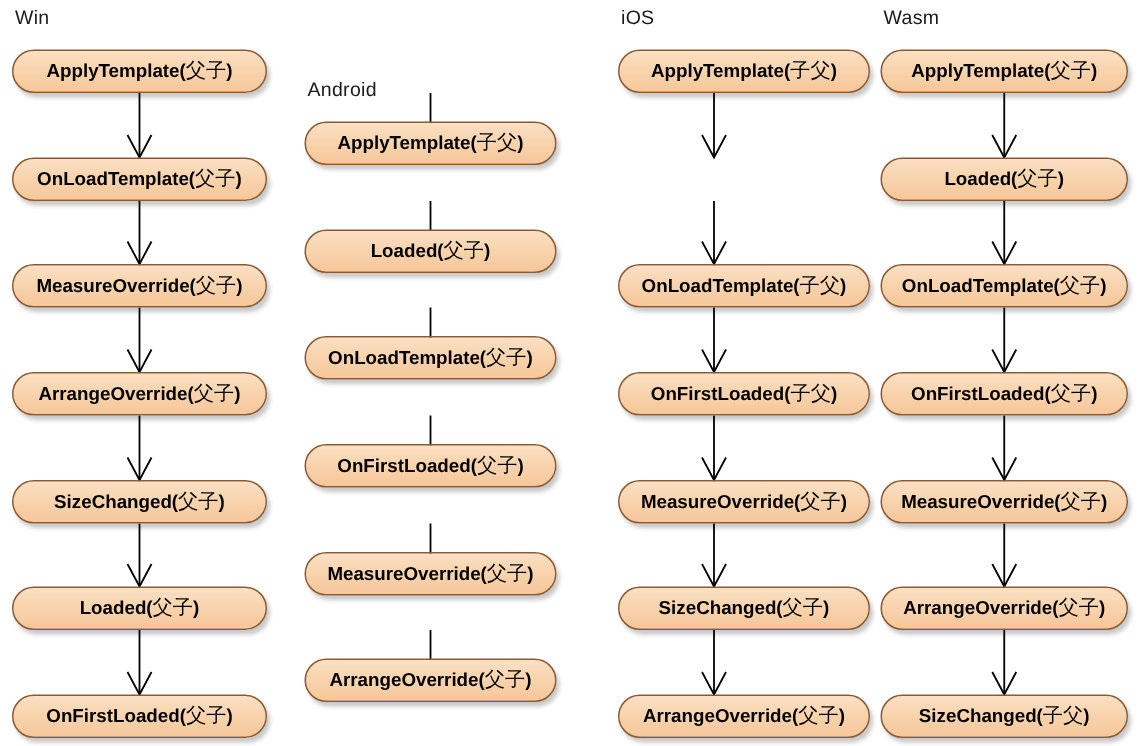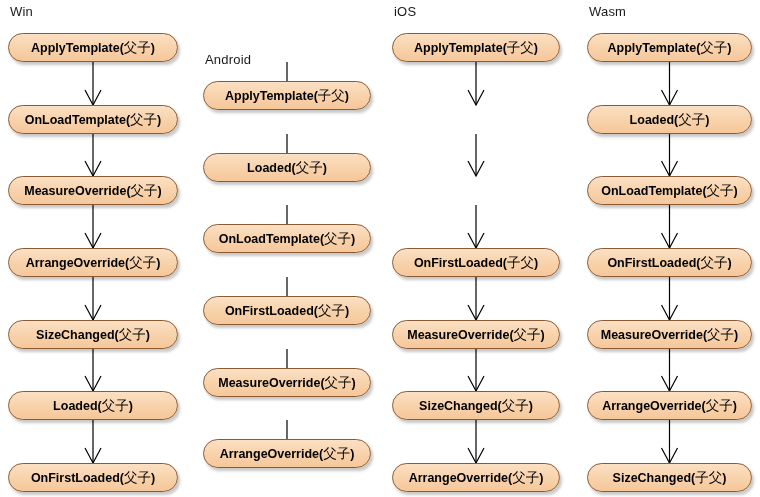--- a/index.html
+++ b/index.html
@@ -215,24 +215,27 @@
       <div class="node" style="top: 320px; width: 168px;">
         <span class="lbl">MeasureOverride(<span class="cjk">父子</span>)</span>
       </div>
       <div class="node" style="top: 391px; width: 168px;">
         <span class="lbl">ArrangeOverride(<span class="cjk">父子</span>)</span>
       </div>
       <div class="node" style="top: 463px; width: 168px;">
         <span class="lbl">SizeChanged(<span class="cjk">子父</span>)</span>
       </div>
     </div>
-    <div class="column" style="left: 392px; width: 168px;">
+    <div class="column" style="left: 412px; width: 168px;">
       <div class="col-header">iOS</div>
       <div class="node" style="top: 33px; width: 168px;">
         <span class="lbl">ApplyTemplate(<span class="cjk">子父</span>)</span>
+      </div>
+      <div class="node" style="top: 176px; width: 168px;">
+        <span class="lbl">OnLoadTemplate(<span class="cjk">子父</span>)</span>
       </div>
       <div class="node" style="top: 248px; width: 168px;">
         <span class="lbl">OnFirstLoaded(<span class="cjk">子父</span>)</span>
       </div>
       <div class="node" style="top: 320px; width: 168px;">
         <span class="lbl">MeasureOverride(<span class="cjk">父子</span>)</span>
       </div>
       <div class="node" style="top: 391px; width: 168px;">
         <span class="lbl">SizeChanged(<span class="cjk">父子</span>)</span>
       </div>

